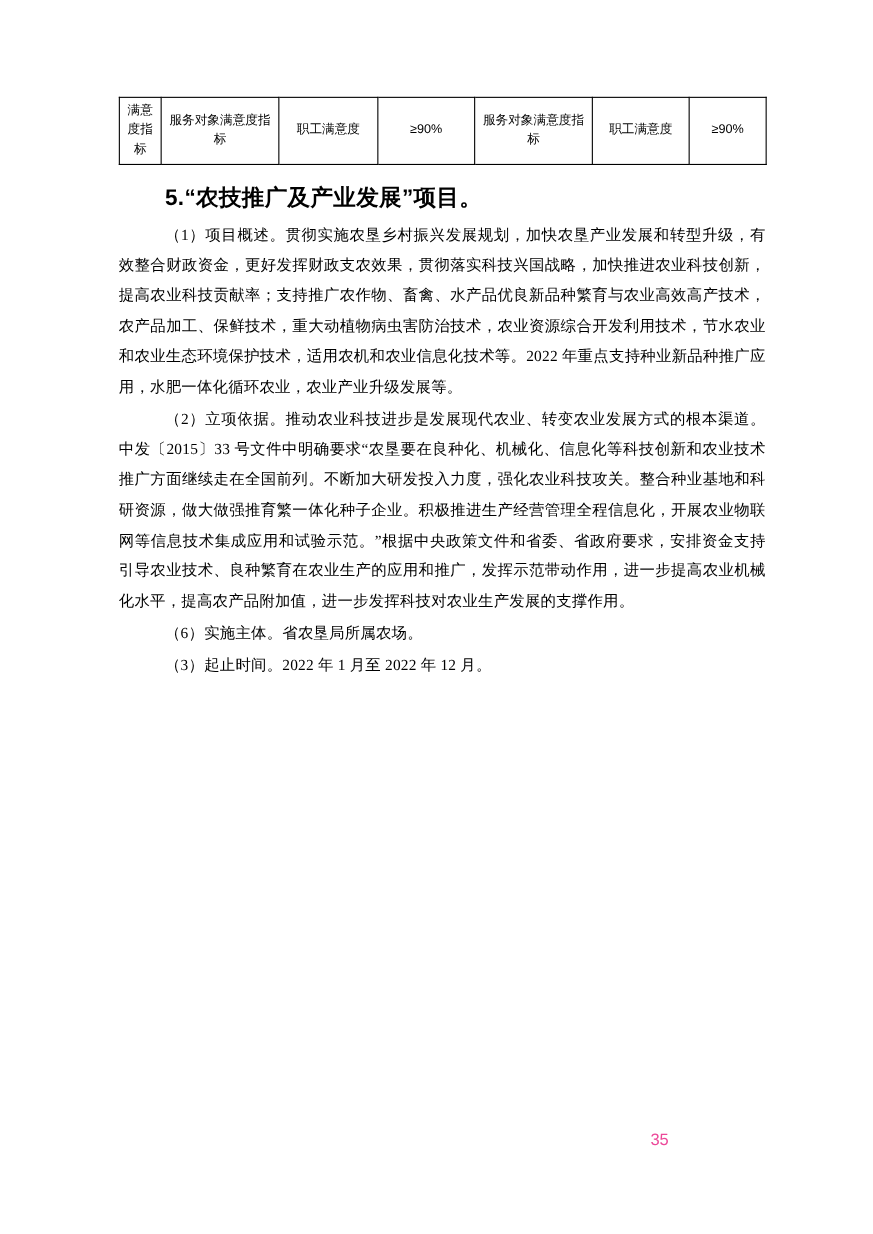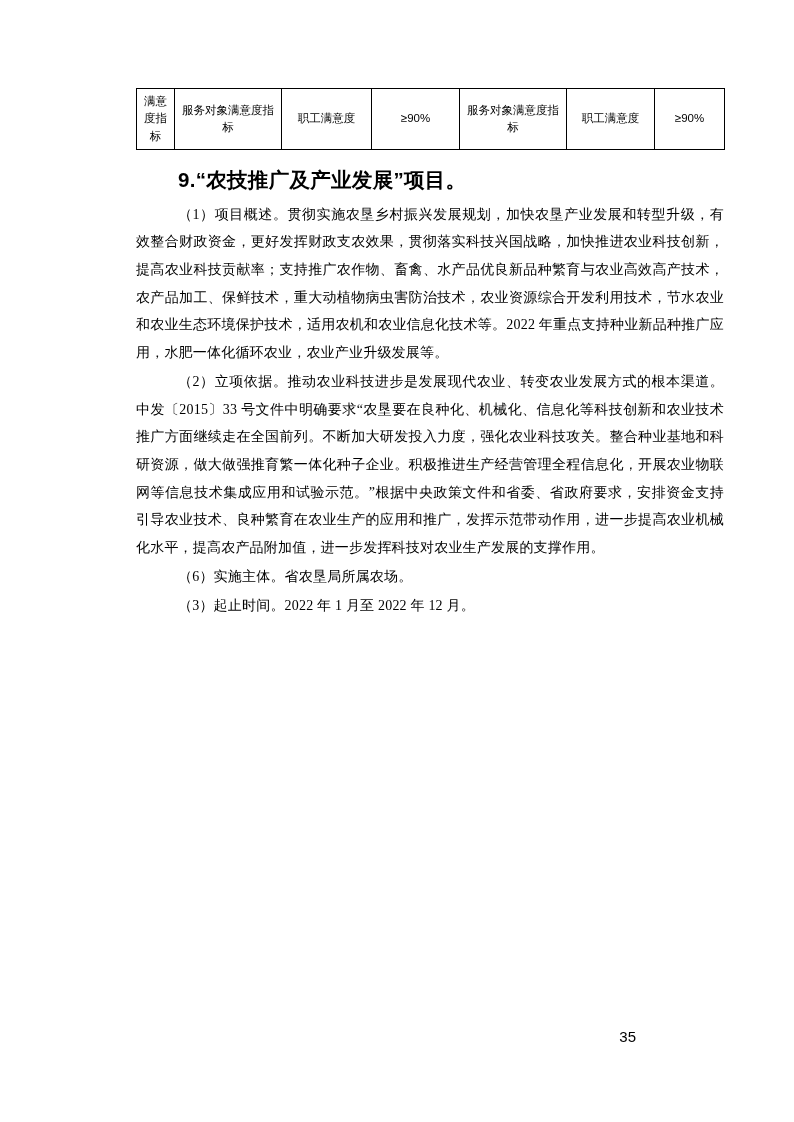--- a/index.html
+++ b/index.html
@@ -14,21 +14,20 @@
     font-family: "Liberation Serif", "DejaVu Serif", serif;
     color: #000000;
     overflow: hidden;
   }
   .page {
     position: absolute;
     left: 0; top: 0;
     width: 706px;
     height: 1122px;
     box-sizing: border-box;
-    margin-left: 28px;
   }
   .content {
     position: absolute;
     left: 108px;
     top: 88px;
     width: 588px;
   }
   
   table.score-table {
     border-collapse: collapse;
@@ -75,21 +74,21 @@
     letter-spacing: 0.2px;
   }
   p.para + p.para { margin-top: 1px; }
 
   .page-number {
     position: absolute;
     right: 98px;
     top: 1028px;
     font-family: "Liberation Sans", "DejaVu Sans", sans-serif;
     font-size: 15px;
-    color: #000000;
+    color: #ec4899;
   }
 </style>
 </head>
 <body>
 
 <div class="page">
   <div class="content">
 
     <table class="score-table">
       <tbody>
@@ -98,21 +97,21 @@
           <td class="c1">服务对象满意度指标</td>
           <td class="c2">职工满意度</td>
           <td class="c3">≥90%</td>
           <td class="c4">服务对象满意度指标</td>
           <td class="c5">职工满意度</td>
           <td class="c6">≥90%</td>
         </tr>
       </tbody>
     </table>
 
-    <div class="heading">9.“农技推广及产业发展”项目。</div>
+    <div class="heading">5.“农技推广及产业发展”项目。</div>
 
     <p class="para">（1）项目概述。贯彻实施农垦乡村振兴发展规划，加快农垦产业发展和转型升级，有效整合财政资金，更好发挥财政支农效果，贯彻落实科技兴国战略，加快推进农业科技创新，提高农业科技贡献率；支持推广农作物、畜禽、水产品优良新品种繁育与农业高效高产技术，农产品加工、保鲜技术，重大动植物病虫害防治技术，农业资源综合开发利用技术，节水农业和农业生态环境保护技术，适用农机和农业信息化技术等。2022 年重点支持种业新品种推广应用，水肥一体化循环农业，农业产业升级发展等。</p>
     <p class="para">（2）立项依据。推动农业科技进步是发展现代农业、转变农业发展方式的根本渠道。中发〔2015〕33 号文件中明确要求“农垦要在良种化、机械化、信息化等科技创新和农业技术推广方面继续走在全国前列。不断加大研发投入力度，强化农业科技攻关。整合种业基地和科研资源，做大做强推育繁一体化种子企业。积极推进生产经营管理全程信息化，开展农业物联网等信息技术集成应用和试验示范。”根据中央政策文件和省委、省政府要求，安排资金支持引导农业技术、良种繁育在农业生产的应用和推广，发挥示范带动作用，进一步提高农业机械化水平，提高农产品附加值，进一步发挥科技对农业生产发展的支撑作用。</p>
     <p class="para">（6）实施主体。省农垦局所属农场。</p>
     <p class="para">（3）起止时间。2022 年 1 月至 2022 年 12 月。</p>
 
   </div>
 
   <div class="page-number">35</div>
 </div>

